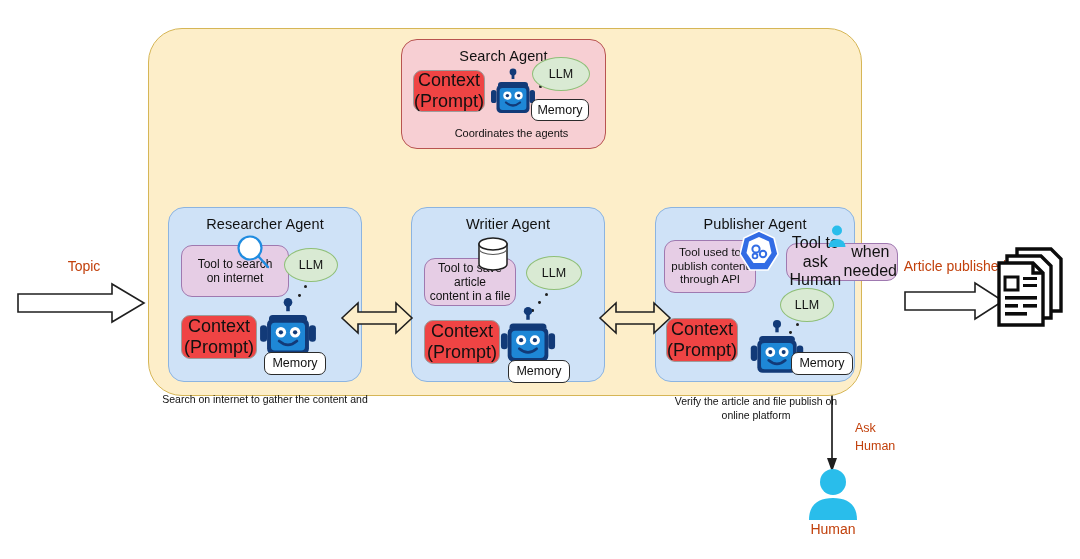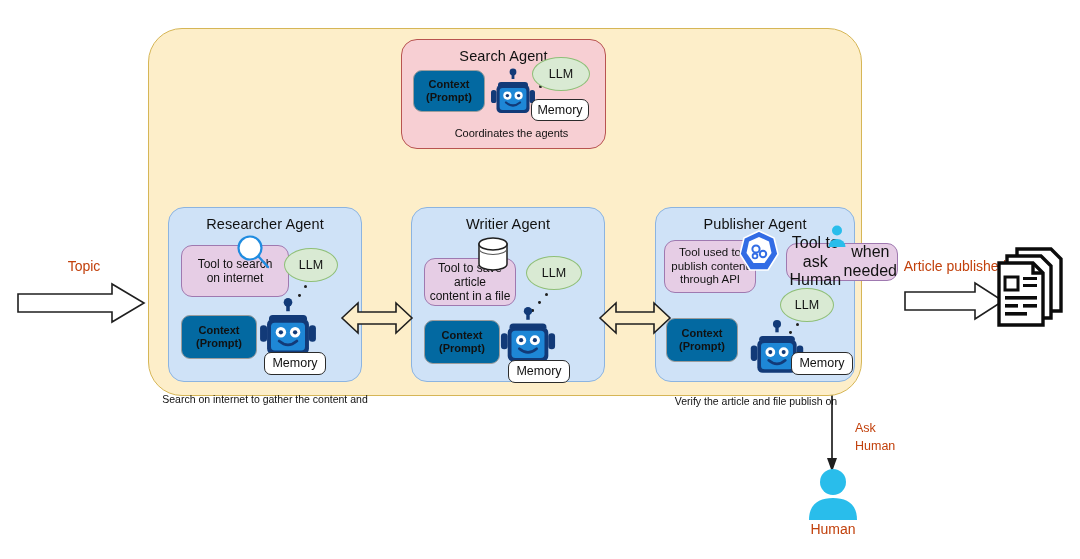--- a/index.html
+++ b/index.html
@@ -26,21 +26,21 @@
     background:#cfe2f7;border:1.5px solid #8cb4e0;}
   #writier-agent{left:411px;top:207px;width:194px;height:175px;
     background:#cfe2f7;border:1.5px solid #8cb4e0;}
   #publisher-agent{left:655px;top:207px;width:200px;height:175px;
     background:#cfe2f7;border:1.5px solid #8cb4e0;}
 
   
   .chip{position:absolute;box-sizing:border-box;display:flex;
         align-items:center;justify-content:center;text-align:center;
         border-radius:9px;line-height:1.18;}
-  .chip.white{background:#0369a1;border:1.4px solid #9c9c9c;font-size:11px;font-weight:bold;}
+  .chip.white{background:#ef4444;border:1.4px solid #9c9c9c;font-size:18px;}
   .chip.memory{background:#ffffff;border:1.4px solid #2b2b2b;border-radius:7px;font-size:12.5px;}
   .chip.tool{background:#e6cde5;border:1.4px solid #9f79b0;font-size:12px;border-radius:11px;}
 
   
   .llm{position:absolute;background:#d9ead3;border:1.3px solid #8fbf78;
        border-radius:50%;display:flex;align-items:center;justify-content:center;
        font-size:12.5px;color:#111;}
 
   
   .caption{position:absolute;text-align:center;font-size:10.5px;
@@ -251,20 +251,21 @@
 
     <div class="chip white" style="left:10px;top:110px;width:72px;height:44px;flex-direction:column;">
       <span>Context</span>
       <span>(Prompt)</span>
     </div>
 
     <div class="chip memory" style="left:135px;top:144px;width:62px;height:23px;">Memory</div>
   </div>
   <div class="caption" style="left:650px;top:394px;width:212px;">
     <div>Verify the article and file publish on</div>
+    <div>online platform</div>
   </div>
 
   <svg class="abs" style="left:340px;top:296px;width:74px;height:44px;" viewBox="0 0 74 44">
     <path d="M2,22 L18,7 L18,16 L56,16 L56,7 L72,22 L56,37 L56,28 L18,28 L18,37 Z" fill="#fdeec9" stroke="#1f1f1f" stroke-width="1.6" stroke-linejoin="miter"></path>
   </svg>
   <svg class="abs" style="left:598px;top:296px;width:74px;height:44px;" viewBox="0 0 74 44">
     <path d="M2,22 L18,7 L18,16 L56,16 L56,7 L72,22 L56,37 L56,28 L18,28 L18,37 Z" fill="#fdeec9" stroke="#1f1f1f" stroke-width="1.6" stroke-linejoin="miter"></path>
   </svg>
 
   <div class="lbl" style="left:900px;top:258px;width:110px;line-height:1.28;">

